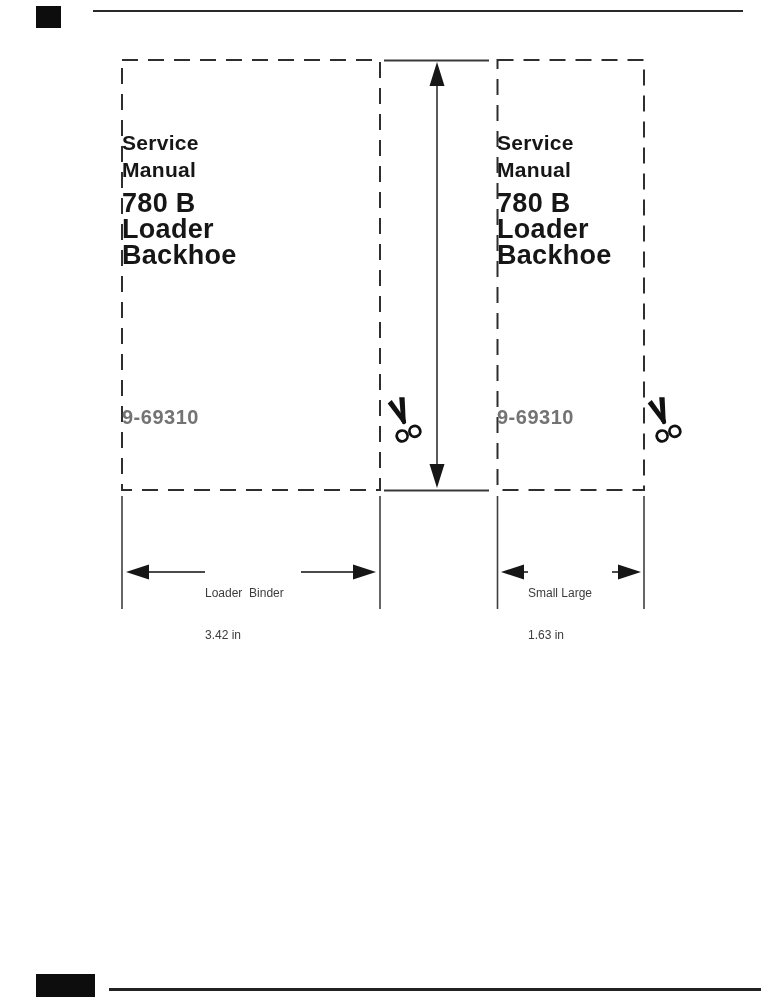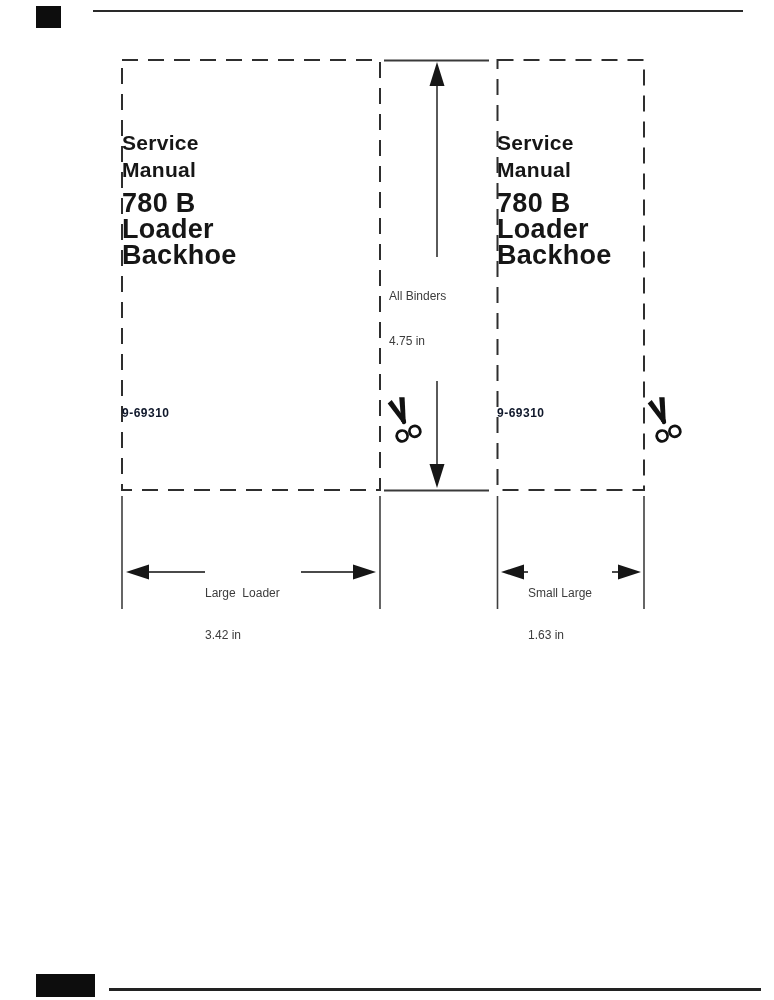--- a/index.html
+++ b/index.html
@@ -15,21 +15,21 @@
   #art-bot-bar{left:36px;top:974px;width:59px;height:23px;}
   #art-bot-line{left:109px;top:988px;width:652px;height:3px;background:#222;}
   
   #linework{position:absolute;left:0;top:0;z-index:1;}
   
   .txt{position:absolute;z-index:2;text-align:left;}
   .panel-title{font-size:21px;font-weight:bold;line-height:27px;color:#161616;letter-spacing:.3px;}
   .panel-model{font-size:27px;font-weight:bold;line-height:26px;color:#161616;margin-top:7px;letter-spacing:.3px;}
   #title-large{left:122px;top:129px;width:258px;}
   #title-small{left:497px;top:129px;width:147px;}
-  .part-no{font-size:12px;font-weight:bold;letter-spacing:.5px;color:#0f172a;}
+  .part-no{font-size:20px;font-weight:bold;letter-spacing:.5px;color:#737373;}
   #part-large{left:122px;top:406px;width:258px;}
   #part-small{left:497px;top:406px;width:147px;}
   .dim-label{font-size:12px;line-height:15px;color:#3c3c3c;background:#ffffff;white-space:pre-wrap;}
   #dim-height-label{left:389px;top:257px;width:96px;padding:2px 0;}
   #dim-large-label{left:205px;top:557px;width:96px;line-height:14px;padding:1px 0;}
   #dim-small-label{left:528px;top:557px;width:84px;line-height:14px;padding:1px 0;}
   .scissors{position:absolute;z-index:3;}
   #scissors-large{left:386px;top:396px;}
   #scissors-small{left:646px;top:396px;}
 </style>
@@ -89,26 +89,22 @@
       <div>Manual</div>
     </div>
     <div class="panel-model">
       <div>780 B</div>
       <div>Loader</div>
       <div>Backhoe</div>
     </div>
   </div>
   <div class="txt part-no" id="part-small">9-69310</div>
 
-  <div class="txt dim-label" id="dim-height-label">
-    <div>All Binders</div>
-    <div>4.75 in</div>
-  </div>
   <div class="txt dim-label" id="dim-large-label">
-    <div>Large  Loader</div>
+    <div>Loader  Binder</div>
     <div>3.42 in</div>
   </div>
   <div class="txt dim-label" id="dim-small-label">
     <div>Small Large</div>
     <div>1.63 in</div>
   </div>
 
   <svg class="scissors" id="scissors-large" width="40" height="50" viewBox="0 0 40 50">
     <g transform="rotate(-20 18 26)">
       <polygon points="9,3 14,1 20.5,25 16.5,27" fill="#111"></polygon>

